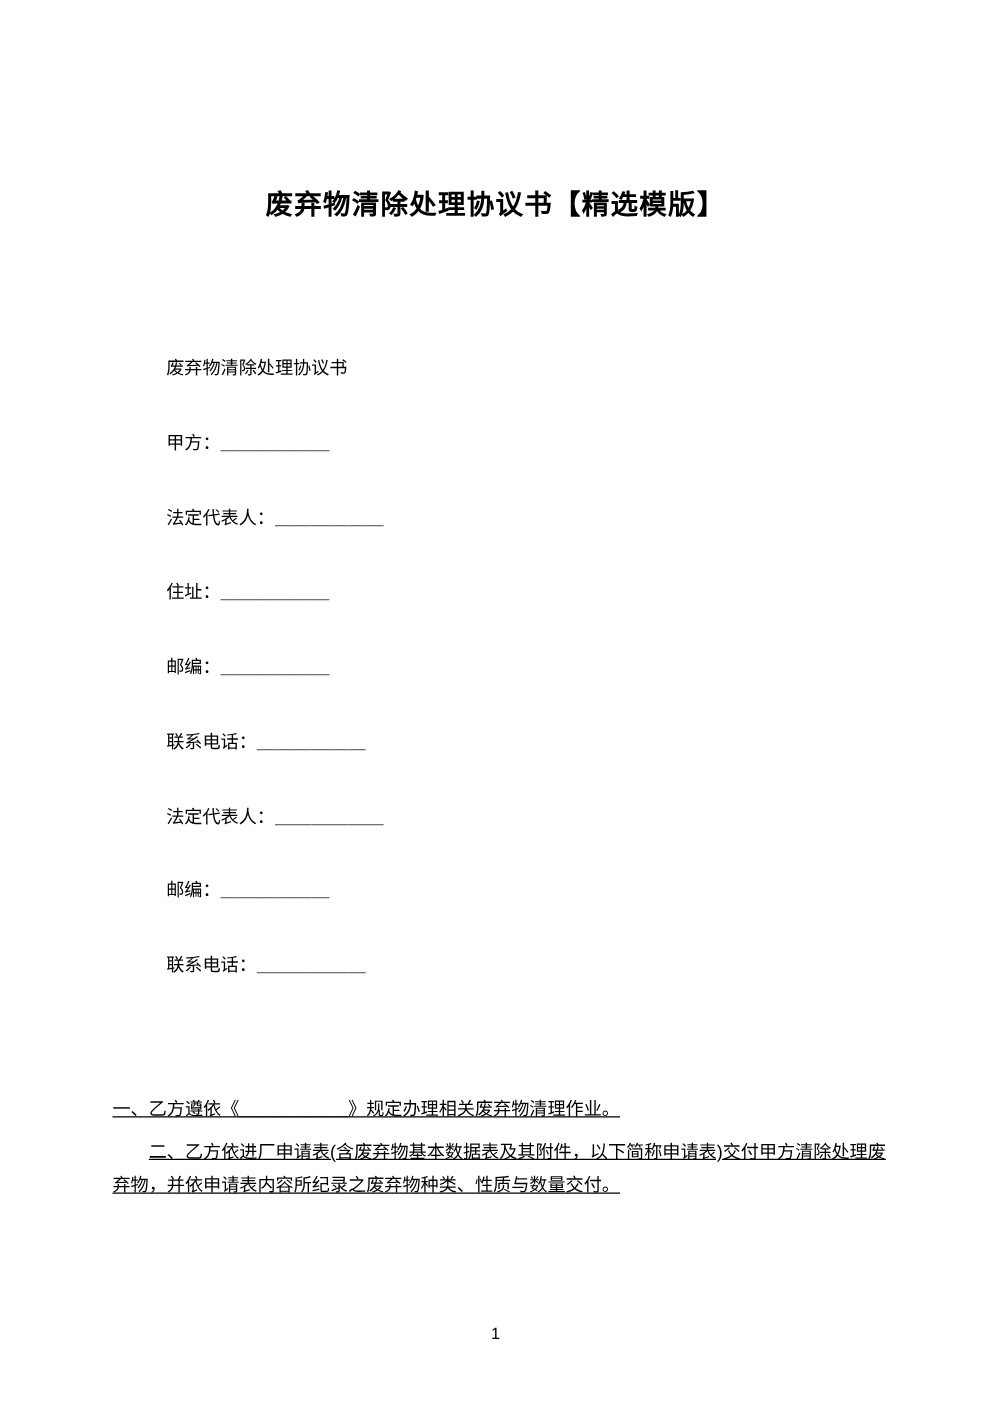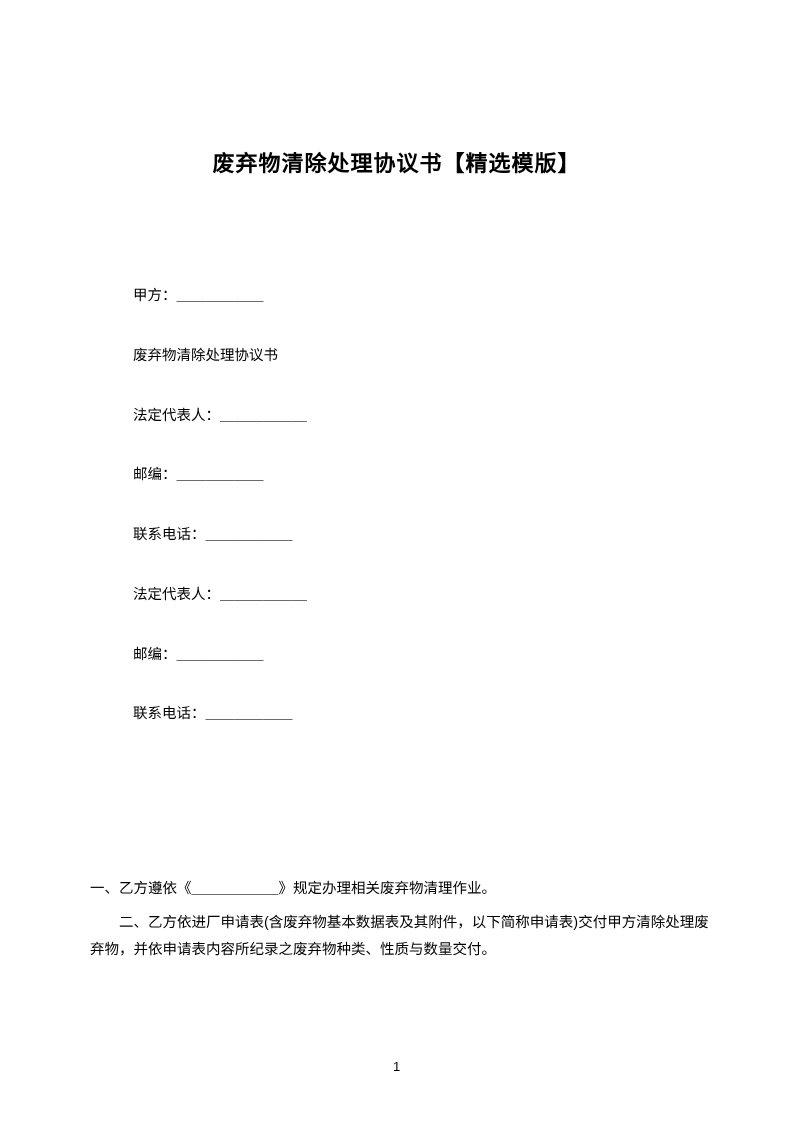--- a/index.html
+++ b/index.html
@@ -45,20 +45,21 @@
     padding-left: 43px;
     white-space: pre-wrap;
   }
   .clause {
     font-size: 14.5px;
     line-height: 1.9;
     margin: 0 0 6px 0;
     padding-left: 0;
     text-indent: 0;
     white-space: normal;
+    text-decoration: underline;
   }
   .clause.indent {
     text-indent: 2em;
   }
   .clauses {
     position: absolute;
     top: 875px;
     left: 90px;
     width: 625px;
   }
@@ -72,23 +73,24 @@
   }
 </style>
 </head>
 <body>
 
 <div class="page">
 
   <div class="doc-title">废弃物清除处理协议书【精选模版】</div>
 
   <div class="body-block">
+    <p class="para">废弃物清除处理协议书</p>
     <p class="para">甲方：＿＿＿＿＿＿</p>
-    <p class="para">废弃物清除处理协议书</p>
     <p class="para">法定代表人：＿＿＿＿＿＿</p>
+    <p class="para">住址：＿＿＿＿＿＿</p>
     <p class="para">邮编：＿＿＿＿＿＿</p>
     <p class="para">联系电话：＿＿＿＿＿＿</p>
     <p class="para">法定代表人：＿＿＿＿＿＿</p>
     <p class="para">邮编：＿＿＿＿＿＿</p>
     <p class="para">联系电话：＿＿＿＿＿＿</p>
   </div>
 
   <div class="clauses">
     <p class="clause">一、乙方遵依《＿＿＿＿＿＿》规定办理相关废弃物清理作业。</p>
     <p class="clause indent">二、乙方依进厂申请表(含废弃物基本数据表及其附件，以下简称申请表)交付甲方清除处理废弃物，并依申请表内容所纪录之废弃物种类、性质与数量交付。</p>

